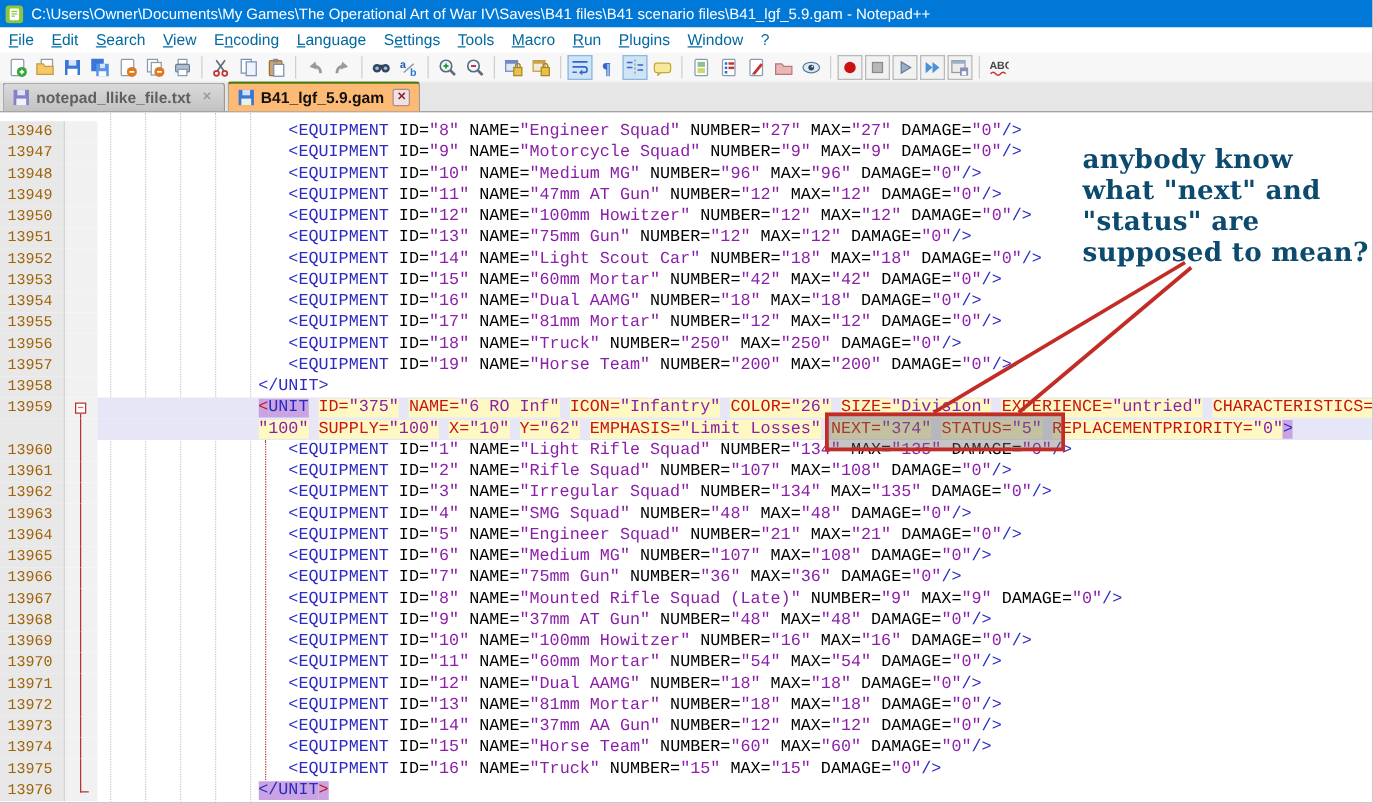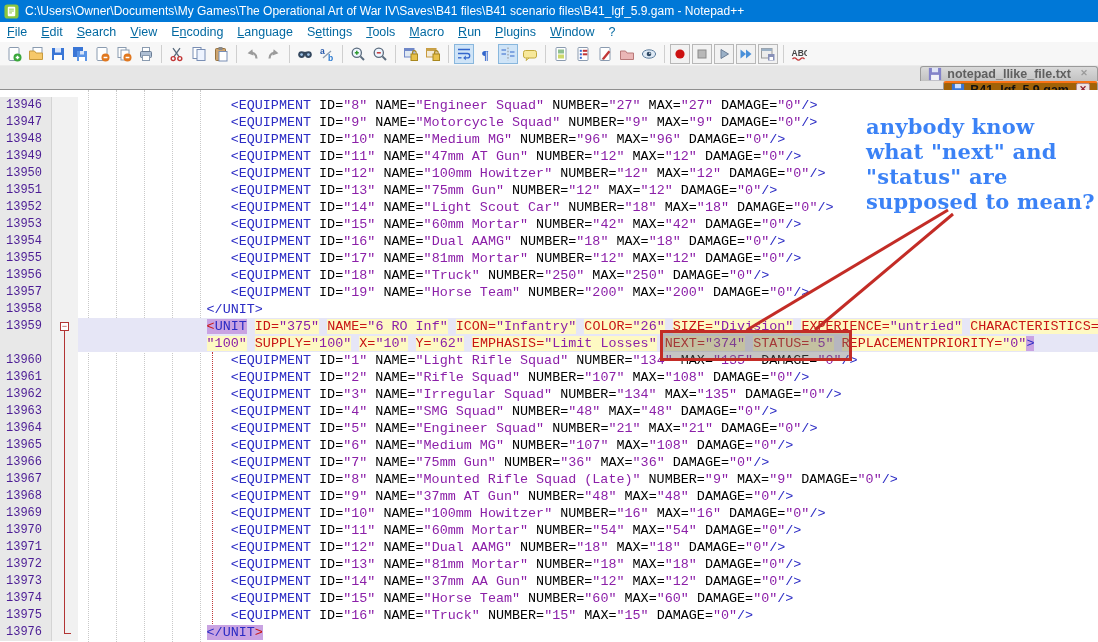--- a/index.html
+++ b/index.html
@@ -14,53 +14,53 @@
   .menu-item{padding:2px 7px;cursor:default;}
   .menu-item u{text-decoration:underline;}
   
   .toolbar{height:24px;background:#f7f7f7;display:flex;align-items:center;padding-left:3px;border-bottom:1px solid #ececec;box-sizing:border-box;}
   .tb-btn{width:20px;height:20px;margin:0 1px;display:flex;align-items:center;justify-content:center;background:transparent;border:1px solid transparent;padding:0;}
   .tb-btn svg{width:16px;height:16px;display:block;}
   .tb-btn.active{background:#cfe4f7;border:1px solid #89b7dd;}
   .tb-btn.boxed{border:1px solid #b8b8b8;background:#f2f2f2;}
   .tb-sep{width:1px;height:18px;background:#cfcfcf;margin:0 4px;}
   
-  .tabbar{height:24px;background:#e6e6e6;border-bottom:1px solid #8f8f8f;display:flex;align-items:flex-end;box-sizing:border-box;flex-direction:column;}
+  .tabbar{height:24px;background:#e6e6e6;border-bottom:1px solid #8f8f8f;display:flex;align-items:flex-end;box-sizing:border-box;}
   .tab{display:flex;align-items:center;height:23px;padding:0 7px;font-size:12.5px;font-weight:bold;
        border:1px solid #9a9a9a;border-bottom:none;box-sizing:border-box;margin-left:2px;border-radius:3px 3px 0 0;}
   .tab .ticon{width:14px;height:14px;margin-right:5px;}
   .tab.inactive{background:linear-gradient(#dadada,#c2c2c2);color:#5f5f5f;}
-  .tab.active{background:#a16207;color:#111;border-top:2px solid #f97316;height:24px;}
+  .tab.active{background:#fdba74;color:#111;border-top:2px solid #4d7c0f;height:24px;}
   .tab .tclose{margin-left:7px;font-size:9px;line-height:11px;width:12px;height:12px;text-align:center;}
   .tab.inactive .tclose{color:#9a9a9a;}
   .tab.active .tclose{color:#8e1f2f;border:1px solid #b08a8a;background:#efe2e2;border-radius:2px;font-weight:bold;}
   
   .editor{position:relative;height:552px;background:#fff;overflow:hidden;padding-top:7px;box-sizing:border-box;}
   .row{display:flex;height:17px;line-height:17px;font-family:"Liberation Mono","DejaVu Sans Mono",monospace;
        font-size:13.4px;white-space:pre;}
-  .ln{width:52px;background:#e8e8e8;color:#4c1d95;text-align:right;padding-right:9px;box-sizing:border-box;
+  .ln{width:52px;background:#e8e8e8;color:#a16207;text-align:right;padding-right:9px;box-sizing:border-box;
       font-size:12px;border-right:1px solid #d4d4d4;flex:0 0 auto;}
   .fold{width:26px;background:#f1f1f1;position:relative;flex:0 0 auto;}
   .code{flex:1;position:relative;z-index:2;overflow:hidden;}
   .row.cur .code{background:#E6E6F6;}
   .t{color:#2B2BC4;} .a{color:#C81414;} .v{color:#8B1FA8;}
   .by{background:#fef9c3;} .bm{background:#C9A3E2;}
   
   .fold.fline::after, .fold.fbox::after{content:"";position:absolute;left:12px;width:0;border-left:1px solid #b23434;top:0;bottom:0;}
   .fold.fbox::after{top:13px;}
   .fbox-sq{position:absolute;left:8px;top:4px;width:9px;height:9px;background:#fff;border:1px solid #b23434;
            color:#b23434;font-size:9px;line-height:8px;text-align:center;box-sizing:border-box;z-index:2;}
   .fold.fend::after{content:"";position:absolute;left:12px;top:0;height:9px;width:6px;
                     border-left:1px solid #b23434;border-bottom:1px solid #b23434;}
   
   .vguide{position:absolute;top:0;bottom:0;width:0;border-left:1px dotted #c9c9c9;z-index:1;}
   .vguide-red{position:absolute;width:0;border-left:1px dotted #c03838;z-index:1;}
   
   .anno-rect{position:absolute;border:3px solid #c32c26;background:rgba(110,110,110,0.40);z-index:5;}
-  .anno-text{position:absolute;z-index:6;color:#3b82f6;font-family:"DejaVu Serif","Liberation Serif",serif;
+  .anno-text{position:absolute;z-index:6;color:#0c4a6e;font-family:"DejaVu Serif","Liberation Serif",serif;
              font-weight:bold;font-size:21px;line-height:25px;letter-spacing:0.2px;}
   .anno-svg{position:absolute;left:0;top:0;width:100%;height:100%;z-index:4;pointer-events:none;}
 </style>
 </head>
 <body>
 
 <div class="app">
 
   <div class="titlebar">
     <svg class="app-icon" viewBox="0 0 16 16">

